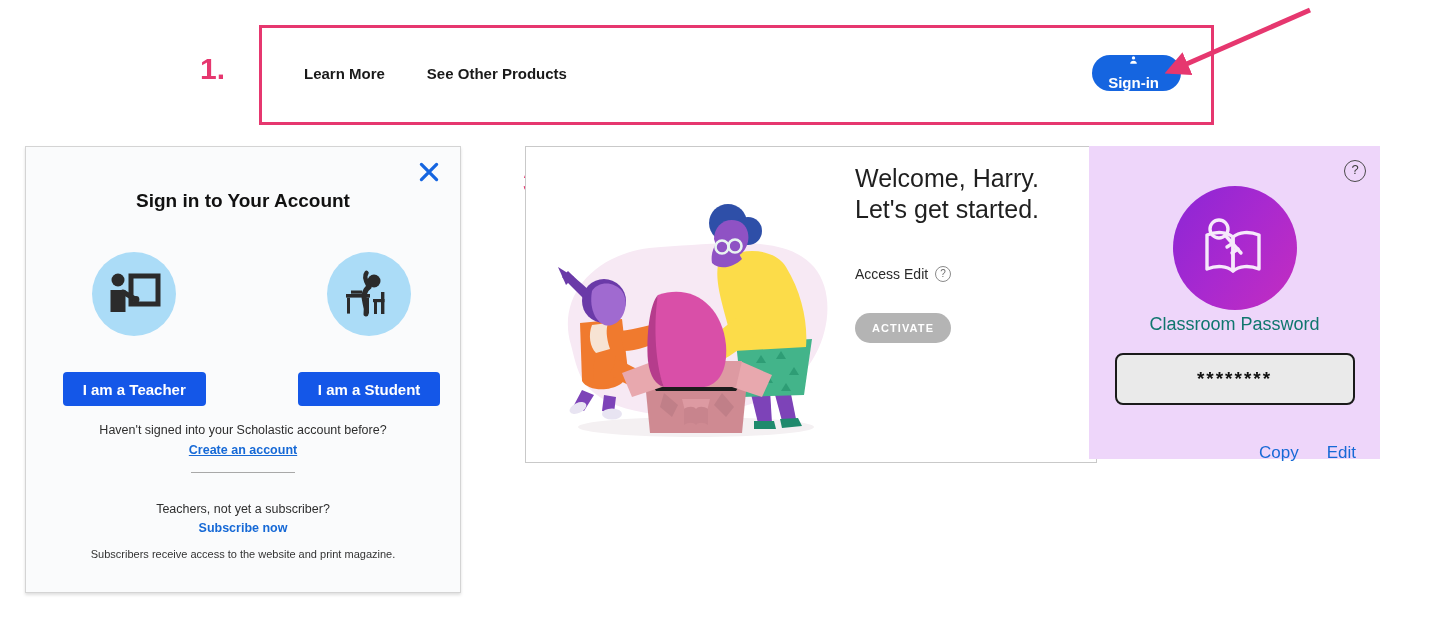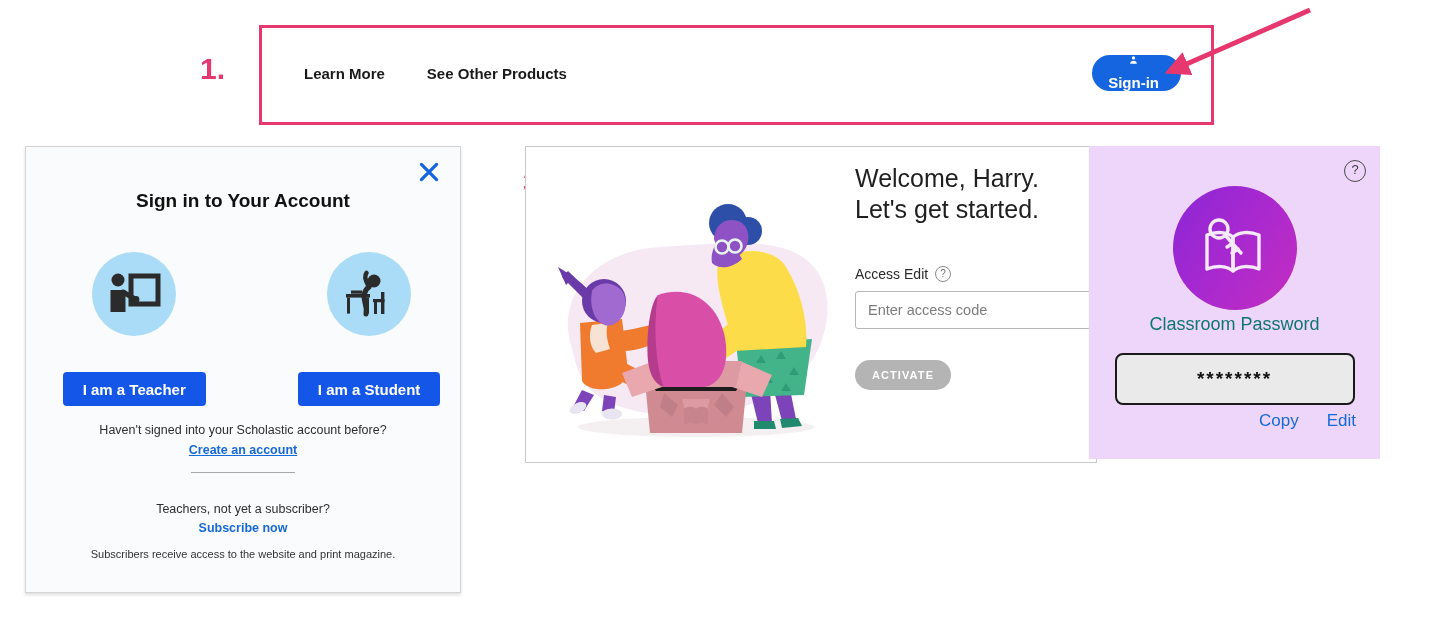--- a/index.html
+++ b/index.html
@@ -320,21 +320,21 @@
   }
   #password-actions {
     position: absolute;
     right: 24px;
     top: 265px;
     display: flex;
     gap: 28px;
     font-size: 17px;
     color: #1669d6;
   }
-  #password-actions span { cursor: pointer; }
+  #password-actions span { cursor: pointer; margin-top: 32px; }
 </style>
 </head>
 <body>
 
 <div class="step-num" id="step1">1.</div>
 
 <div id="panel1-callout"></div>
 
 <div id="navbar">
   <span class="nav-link">Learn More</span>
@@ -475,21 +475,20 @@
 
   <div id="p3-right">
     <div id="welcome-heading">Welcome, Harry.
 Let's get started.</div>
 
     <div id="access-code-row">
       <span id="access-code-label">Access Edit</span>
       <span class="help-circle">?</span>
     </div>
 
-    <input id="access-code-input" type="text" placeholder="Enter access code" style="">
 
     <div>
       <button id="activate-button">ACTIVATE</button>
     </div>
   </div>
 </div>
 
 <div class="step-num" id="step4">4.</div>
 
 <div id="panel4">

